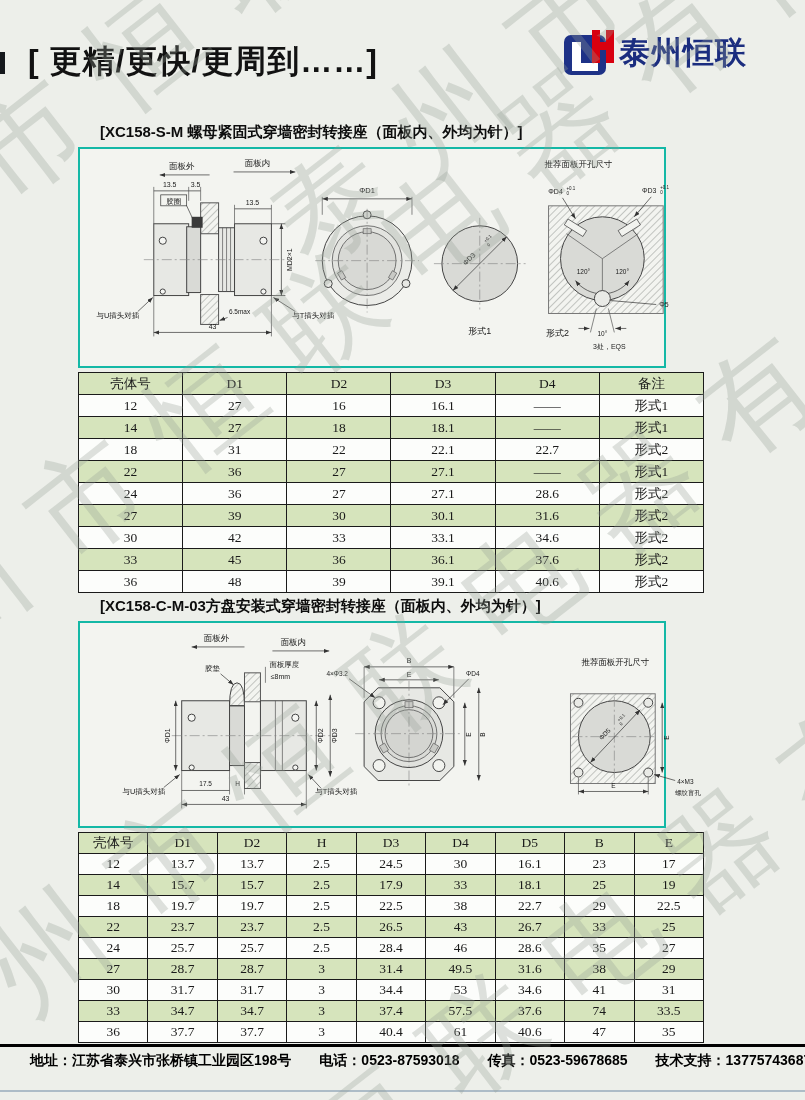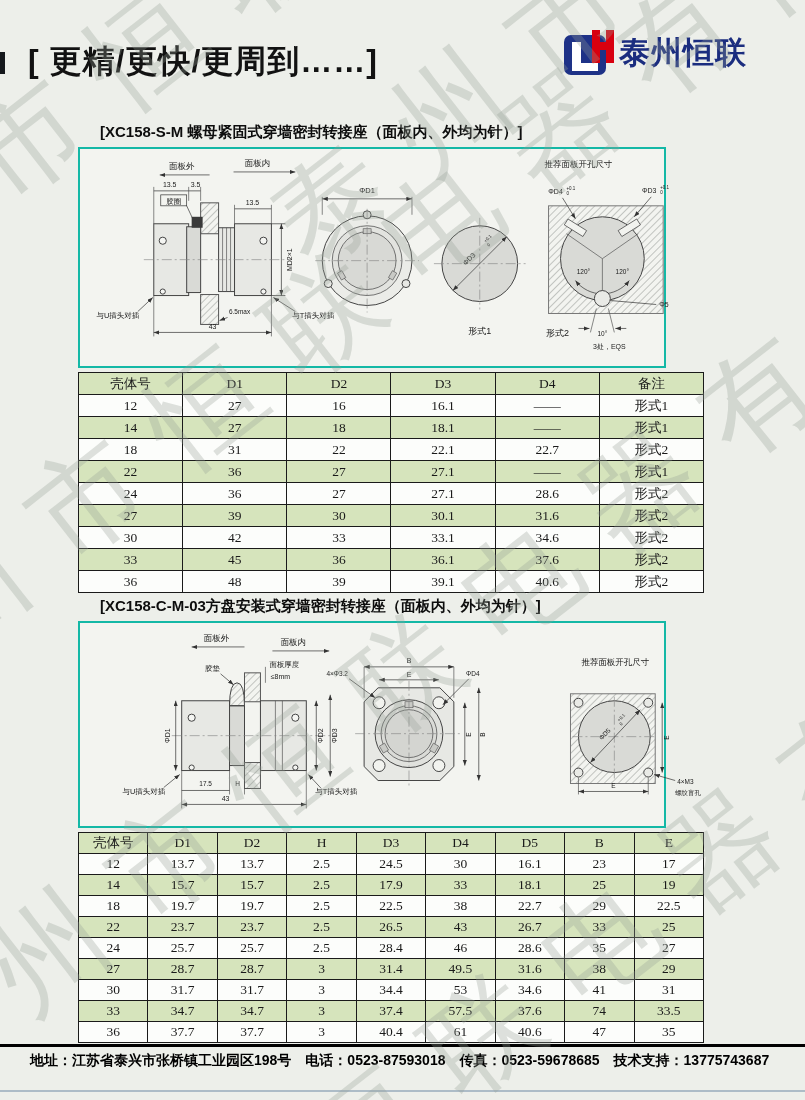--- a/index.html
+++ b/index.html
@@ -16,21 +16,21 @@
   .box1{top:147px;height:221px;}
   .box2{top:621px;height:207px;}
   .box svg.draw{display:block;width:648px;}
   .dtable{position:absolute;left:78px;border-collapse:collapse;width:626px;table-layout:fixed;background:#fcfdfb;z-index:10;}
   .dtable th,.dtable td{border:1px solid #1a1a1a;text-align:center;vertical-align:middle;font-family:"Liberation Serif",serif;font-size:13.5px;color:#1a1a1a;padding:0;font-weight:normal;}
   .dtable thead th{background:#d6e4bc;}
   .dtable tbody tr:nth-child(even) td{background:#d6e4bc;}
   #table1{top:372px;} #table1 th,#table1 td{height:21px;}
   #table2{top:832px;} #table2 th,#table2 td{height:20px;}
   .footer-line{position:absolute;left:0;top:1044px;width:805px;height:3px;background:#000;z-index:10;}
-  .footer{position:absolute;left:30px;top:1052px;width:760px;display:flex;gap:14px;font-size:14px;font-weight:700;color:#000;white-space:nowrap;z-index:10;}
+  .footer{position:absolute;left:30px;top:1052px;width:760px;display:flex;gap:28px;font-size:14px;font-weight:700;color:#000;white-space:nowrap;z-index:10;}
   .bottom-line{position:absolute;left:0;top:1090px;width:805px;height:2px;background:#adbcc7;z-index:10;}
   .wm-layer{position:absolute;left:0;top:0;width:805px;height:1100px;z-index:20;pointer-events:none;overflow:hidden;}
   .wm{position:absolute;width:2000px;font-size:112px;letter-spacing:38px;white-space:nowrap;color:rgba(150,159,149,0.30);transform-origin:0 0;transform:rotate(-38deg);}
   
   svg text{font-family:"Liberation Sans",sans-serif;fill:#1a1a1a;}
   .dim{stroke:#333;stroke-width:0.7;fill:none;}
   .thin{stroke:#555;stroke-width:0.7;fill:none;}
   .body{fill:#e7e8e4;stroke:#444;stroke-width:1;}
   .cl{stroke:#808080;stroke-width:0.6;fill:none;stroke-dasharray:10 3 2 3;}
 </style>

